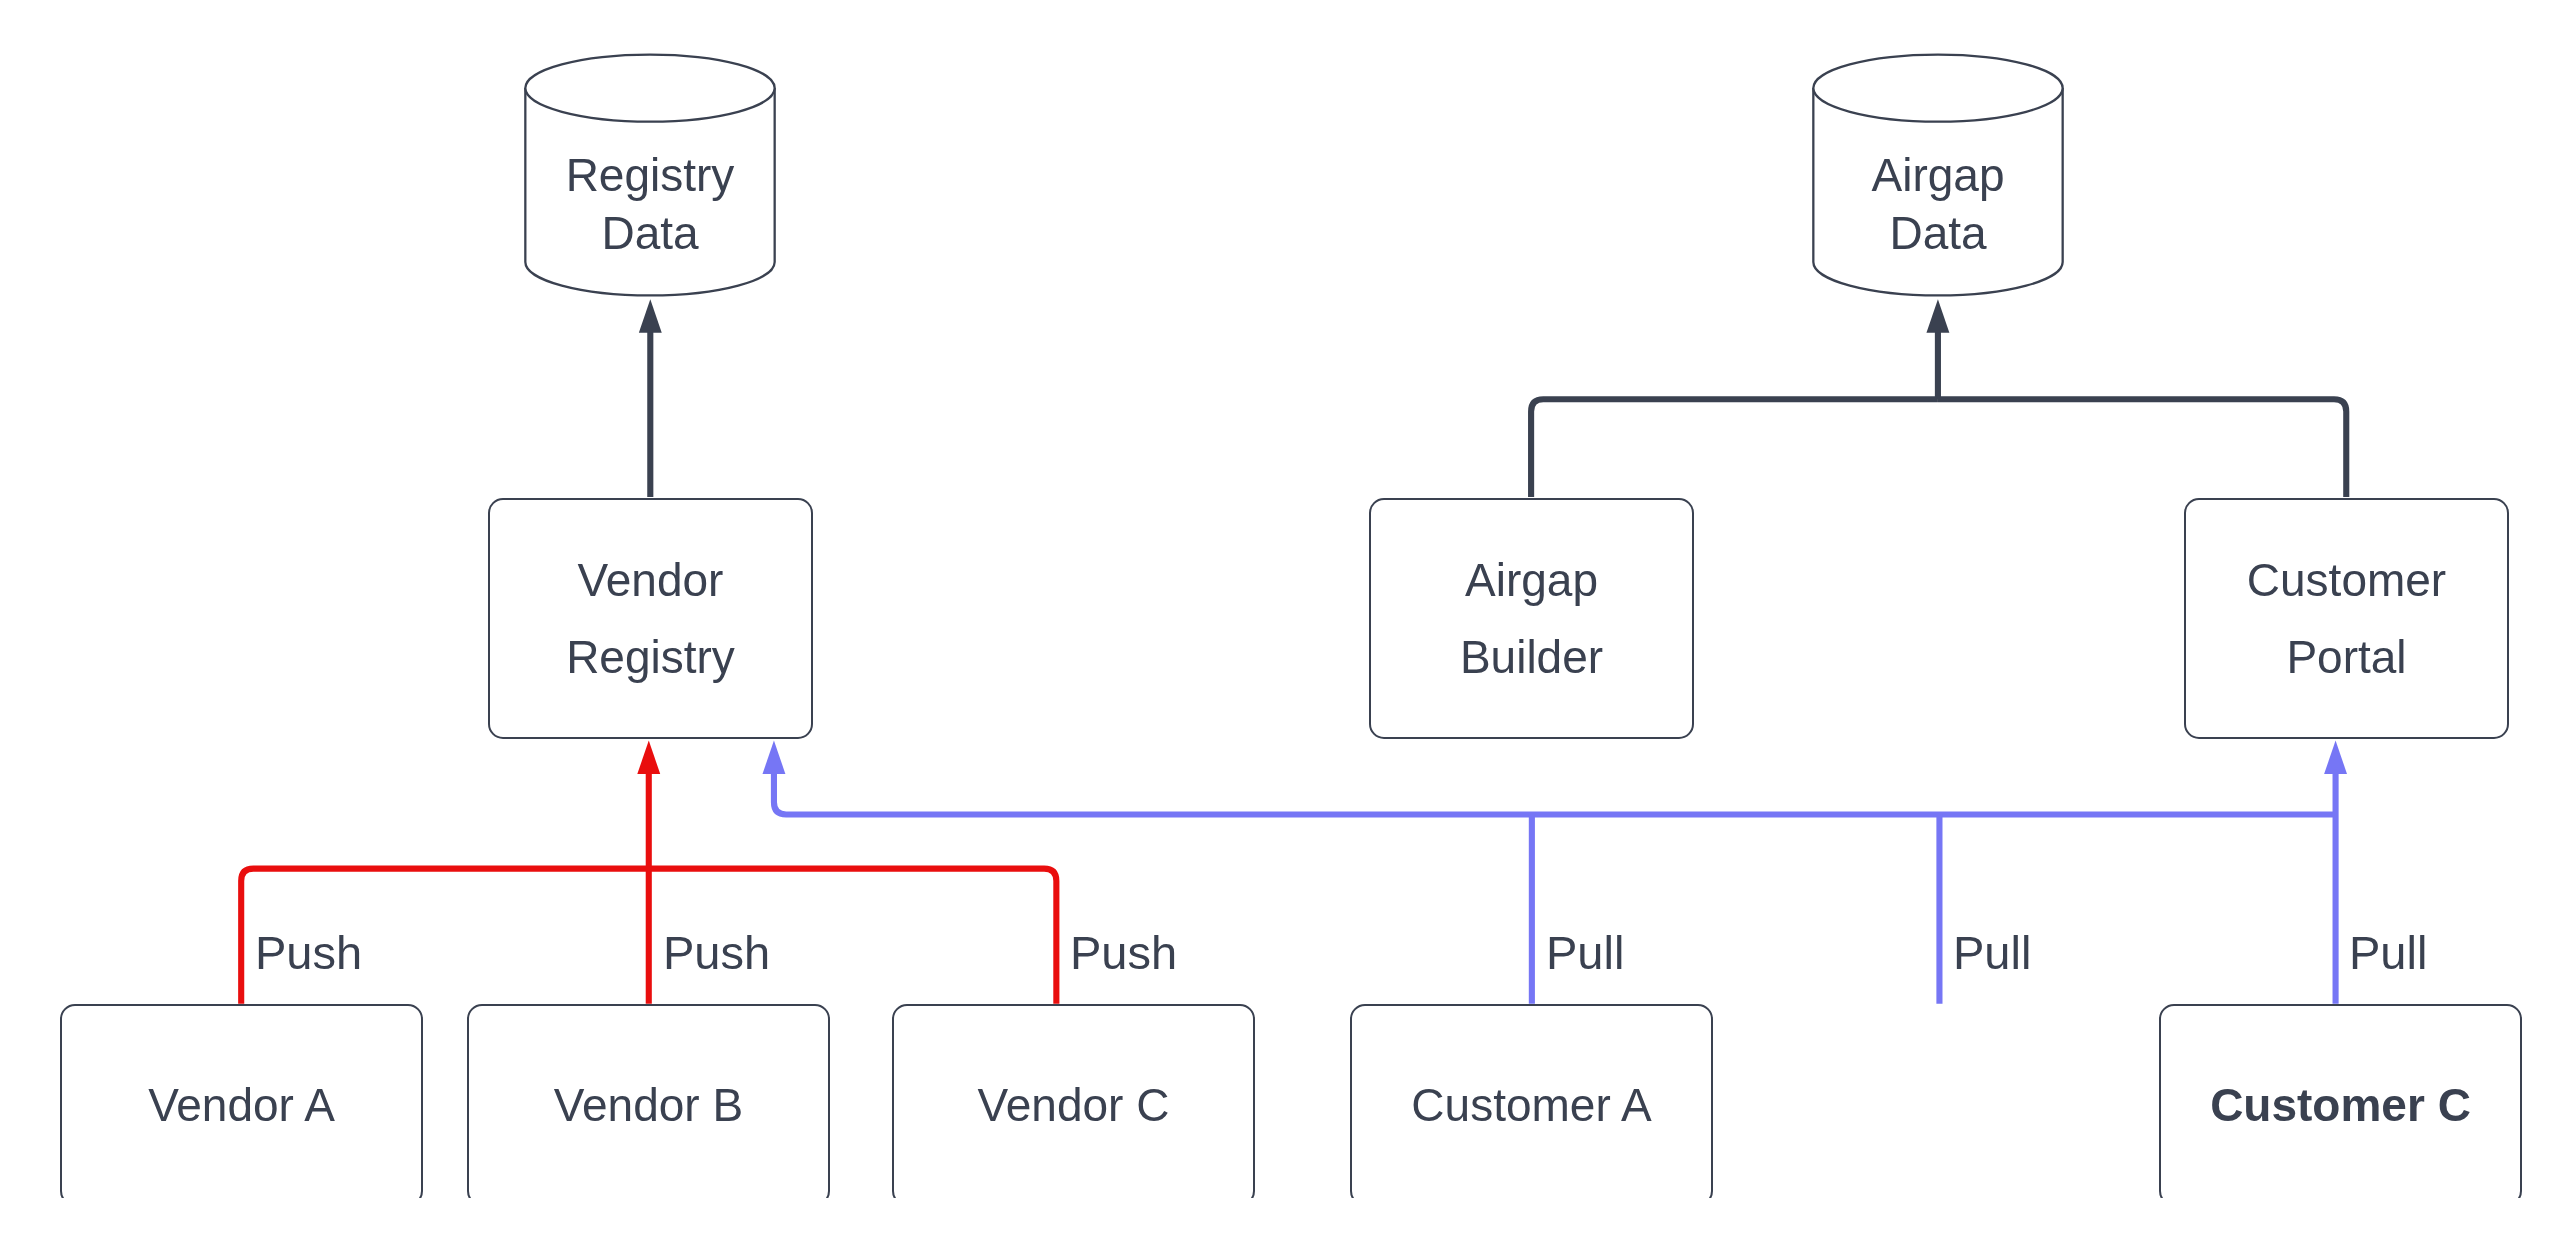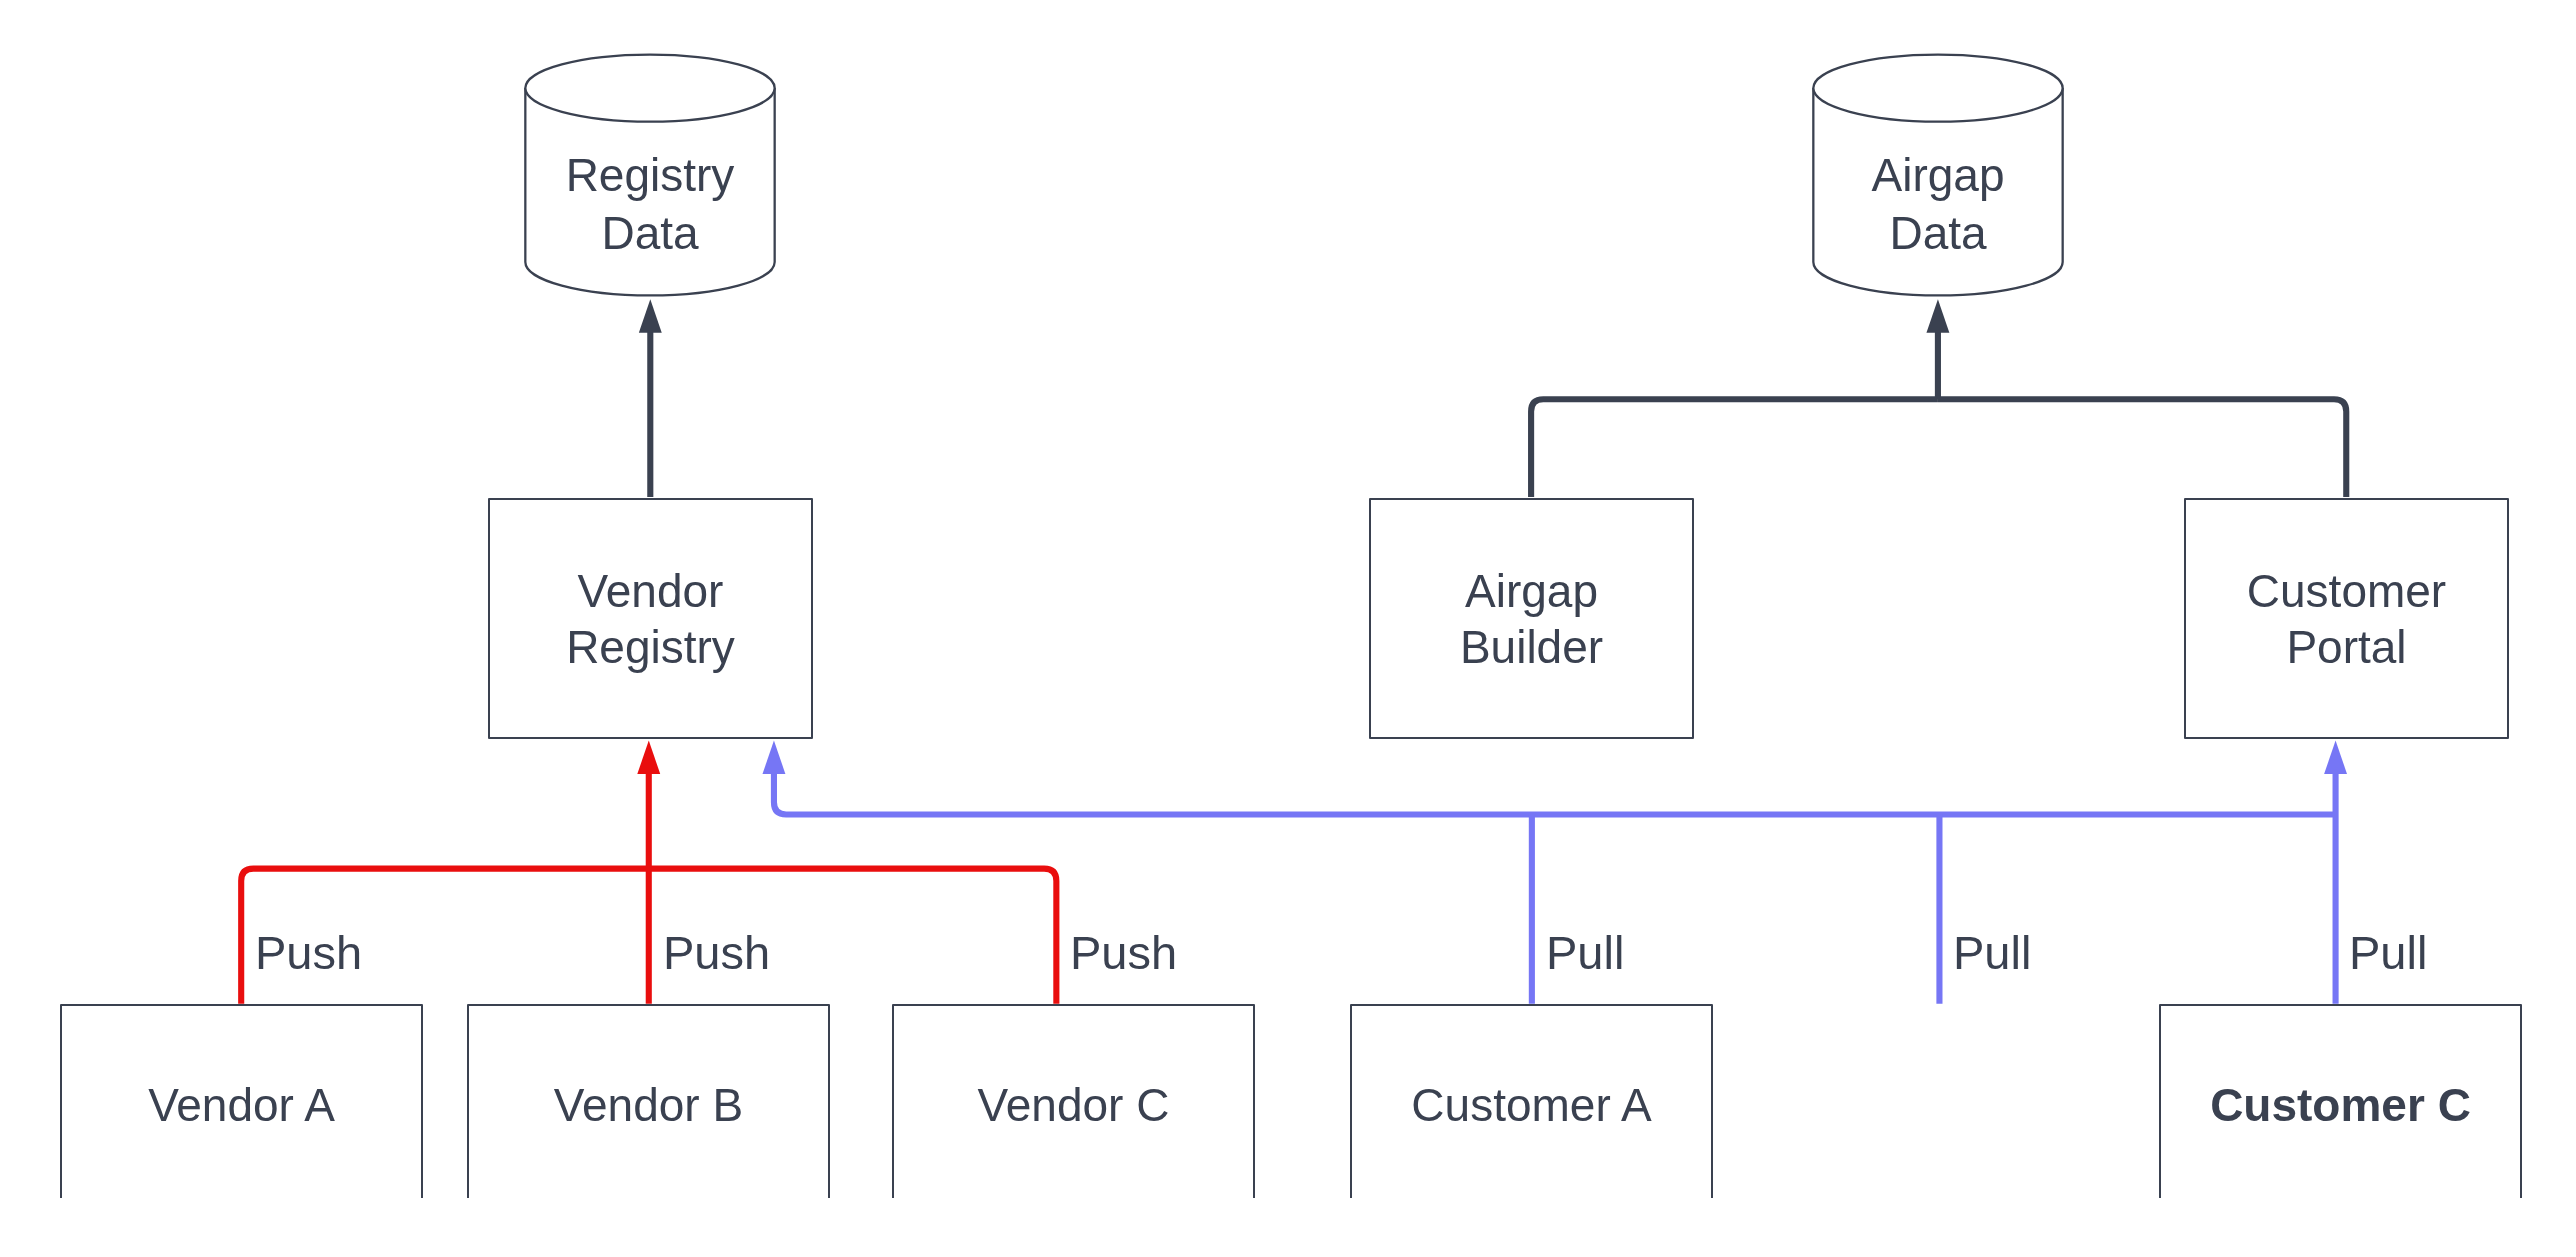--- a/index.html
+++ b/index.html
@@ -24,25 +24,25 @@
   .edge-dark{stroke:var(--dark);}
   .edge-red{stroke:var(--red);}
   .edge-blue{stroke:var(--blue);}
   .head-dark{fill:var(--dark);stroke:none;}
   .head-red{fill:var(--red);stroke:none;}
   .head-blue{fill:var(--blue);stroke:none;}
   .node{
     position:absolute;
     background:var(--bg);
     border:2.3px solid var(--border);
-    border-radius:1px;
+    border-radius:15px;
     display:flex;align-items:center;justify-content:center;
     text-align:center;
     color:var(--text);
-    font-size:46px;line-height:56px;
+    font-size:46px;line-height:77px;
     white-space:pre-line;
   }
   .node-mid{width:325px;height:241px;top:498px;}
   .node-bottom{width:363px;height:202px;top:1004px;}
   .cyl{
     position:absolute;
     width:252px;height:244px;top:53px;
     color:var(--text);
   }
   .cyl svg{position:absolute;left:0;top:0;width:252px;height:244px;}

